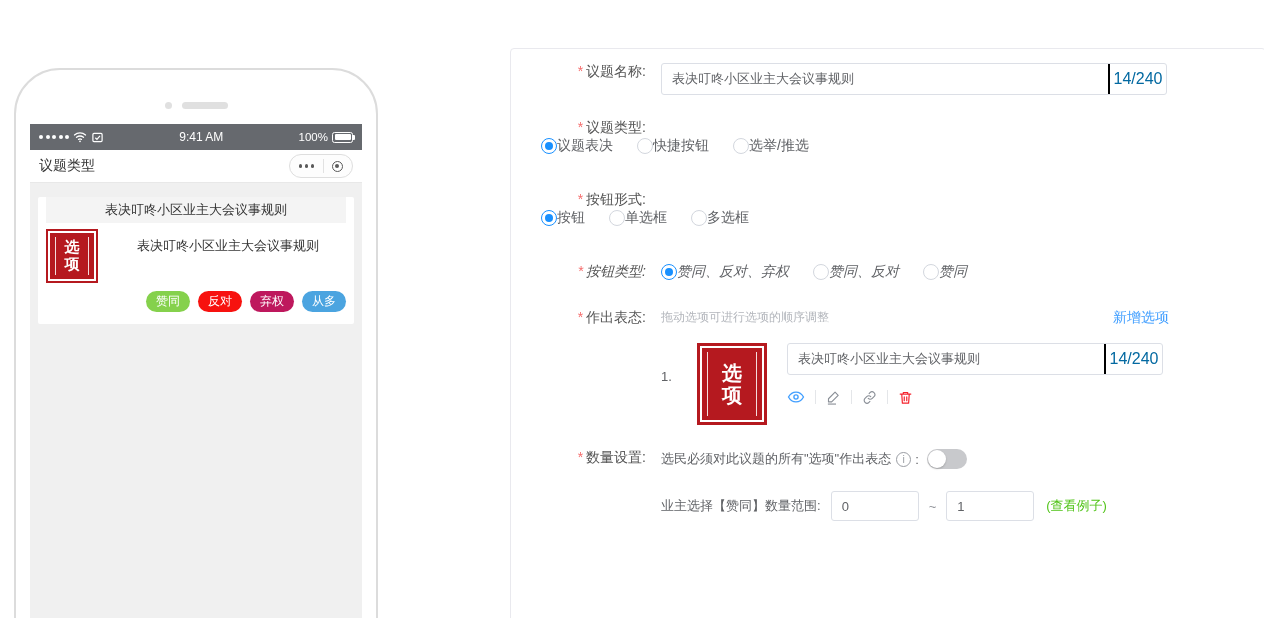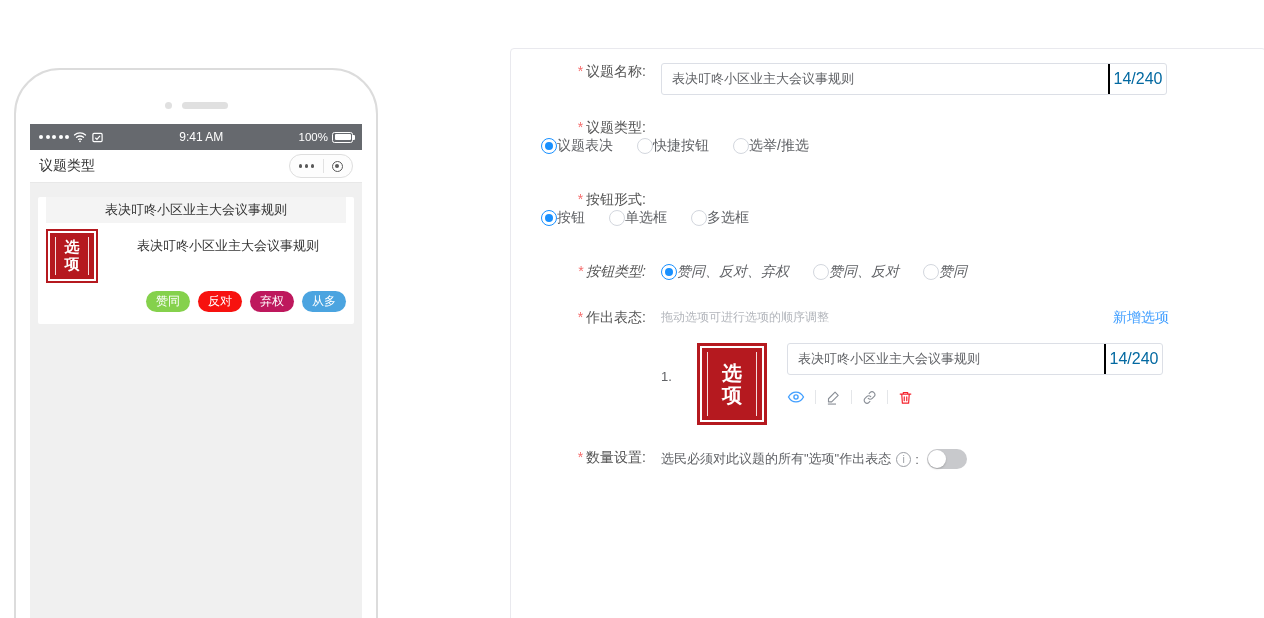--- a/index.html
+++ b/index.html
@@ -344,16 +344,23 @@
         <div class="qty-line1">
           <span class="qty-text">选民必须对此议题的所有"选项"作出表态</span>
           <span class="qicon i"></span>
           <span class="qty-text qty-colon">:</span>
           <span class="toggle">
               <span class="knob"></span>
             </span>
         </div>
       </div>
 
+      <div class="qty-line2">
+        <span class="range-label">业主选择【赞同】数量范围:</span>
+        <input type="text" class="num-input" value="0" style="">
+        <span class="tilde">~</span>
+        <input type="text" class="num-input" value="1" style="">
+        <span class="example-link">(查看例子)</span>
+      </div>
 
     </div>
   </div>
 </div>
 
 </body></html>

